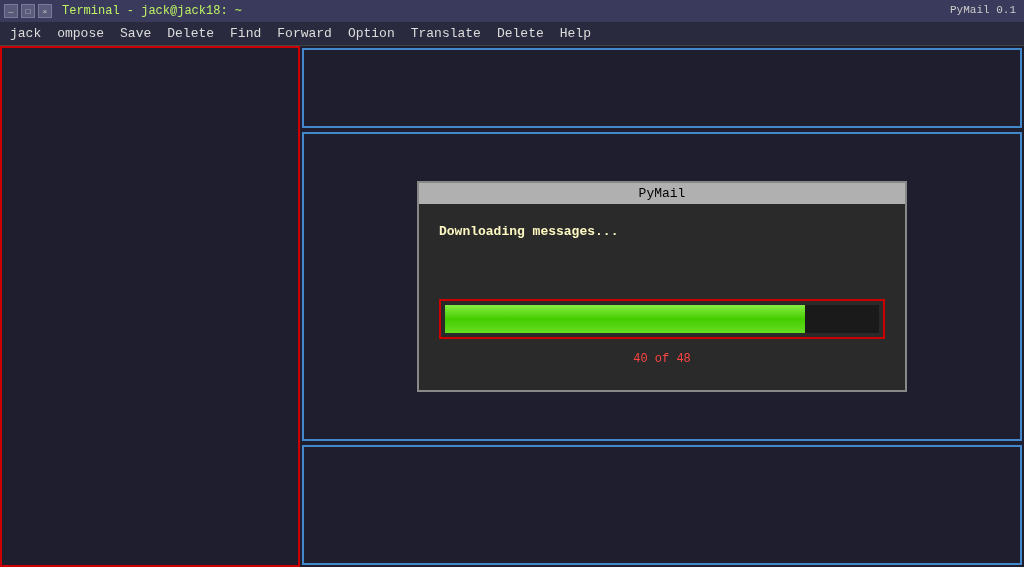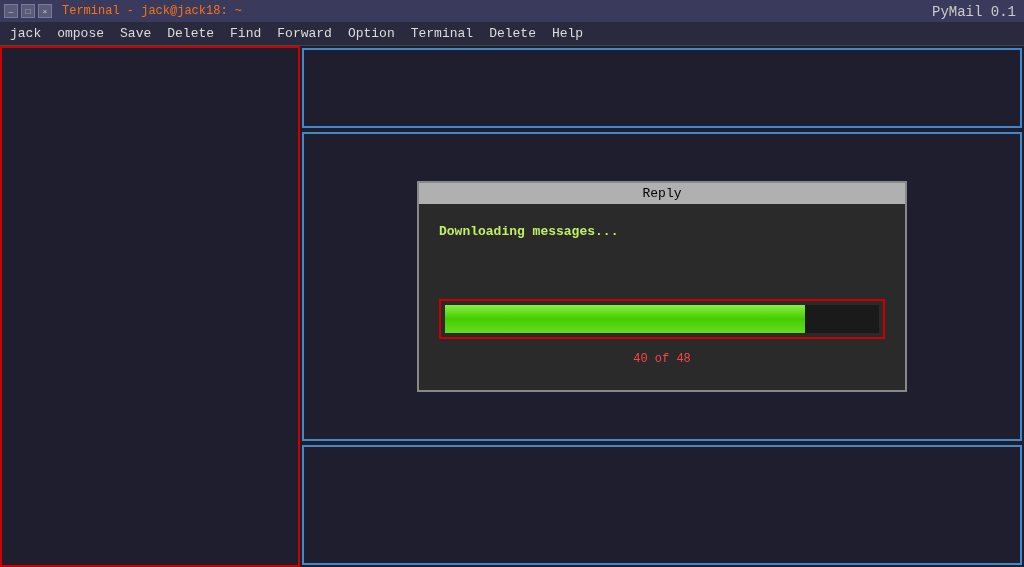--- a/index.html
+++ b/index.html
@@ -32,31 +32,31 @@
       background: #5a5a7a;
       border: 1px solid #7a7a9a;
       display: flex;
       align-items: center;
       justify-content: center;
       font-size: 8px;
       color: #ccc;
       cursor: pointer;
     }
     #title-text {
-      color: #f97316;
+      color: #bef264;
       font-size: 12px;
       margin-left: 4px;
       text-align: center;
     }
     #pymail-version {
       position: absolute;
       right: 8px;
       top: 4px;
       color: #ccc;
-      font-size: 14px;
+      font-size: 11px;
     }
 
     
     #menu-bar {
       height: 24px;
       background: #2a2a3e;
       display: flex;
       align-items: center;
       padding: 0 2px;
       border-bottom: 1px solid #444;
@@ -142,21 +142,21 @@
       font-size: 13px;
       text-align: center;
       padding: 3px 8px;
       font-weight: normal;
     }
     #dialog-body {
       padding: 20px 20px 24px 20px;
       background: #2a2a2a;
     }
     #dialog-message {
-      color: #bef264;
+      color: #fef9c3;
       font-size: 13px;
       font-weight: bold;
       margin-bottom: 60px;
     }
     #progress-container {
       border: 2px solid #cc0000;
       padding: 4px;
       margin-bottom: 6px;
     }
     #progress-bar-bg {
@@ -192,36 +192,36 @@
 </div>
 
 <div id="menu-bar">
   <span class="menu-item">jack</span>
   <span class="menu-item">ompose</span>
   <span class="menu-item">Save</span>
   <span class="menu-item">Delete</span>
   <span class="menu-item">Find</span>
   <span class="menu-item">Forward</span>
   <span class="menu-item">Option</span>
-  <span class="menu-item">Terminal</span>
+  <span class="menu-item">Translate</span>
   <span class="menu-item">Delete</span>
   <span class="menu-item">Help</span>
 </div>
 
 <div id="main-content">
 
   <div id="sidebar"></div>
 
   <div id="right-panel">
     <div id="email-header-area"></div>
     <div id="email-body-area">
 
       <div id="modal-overlay">
         <div id="progress-dialog">
-          <div id="dialog-titlebar">Reply</div>
+          <div id="dialog-titlebar">PyMail</div>
           <div id="dialog-body">
             <div id="dialog-message">Downloading messages...</div>
             <div id="progress-container">
               <div id="progress-bar-bg">
                 <div id="progress-bar-fill" style="width: 83%;"></div>
               </div>
             </div>
             <div id="progress-label">40 of 48</div>
           </div>
         </div>

